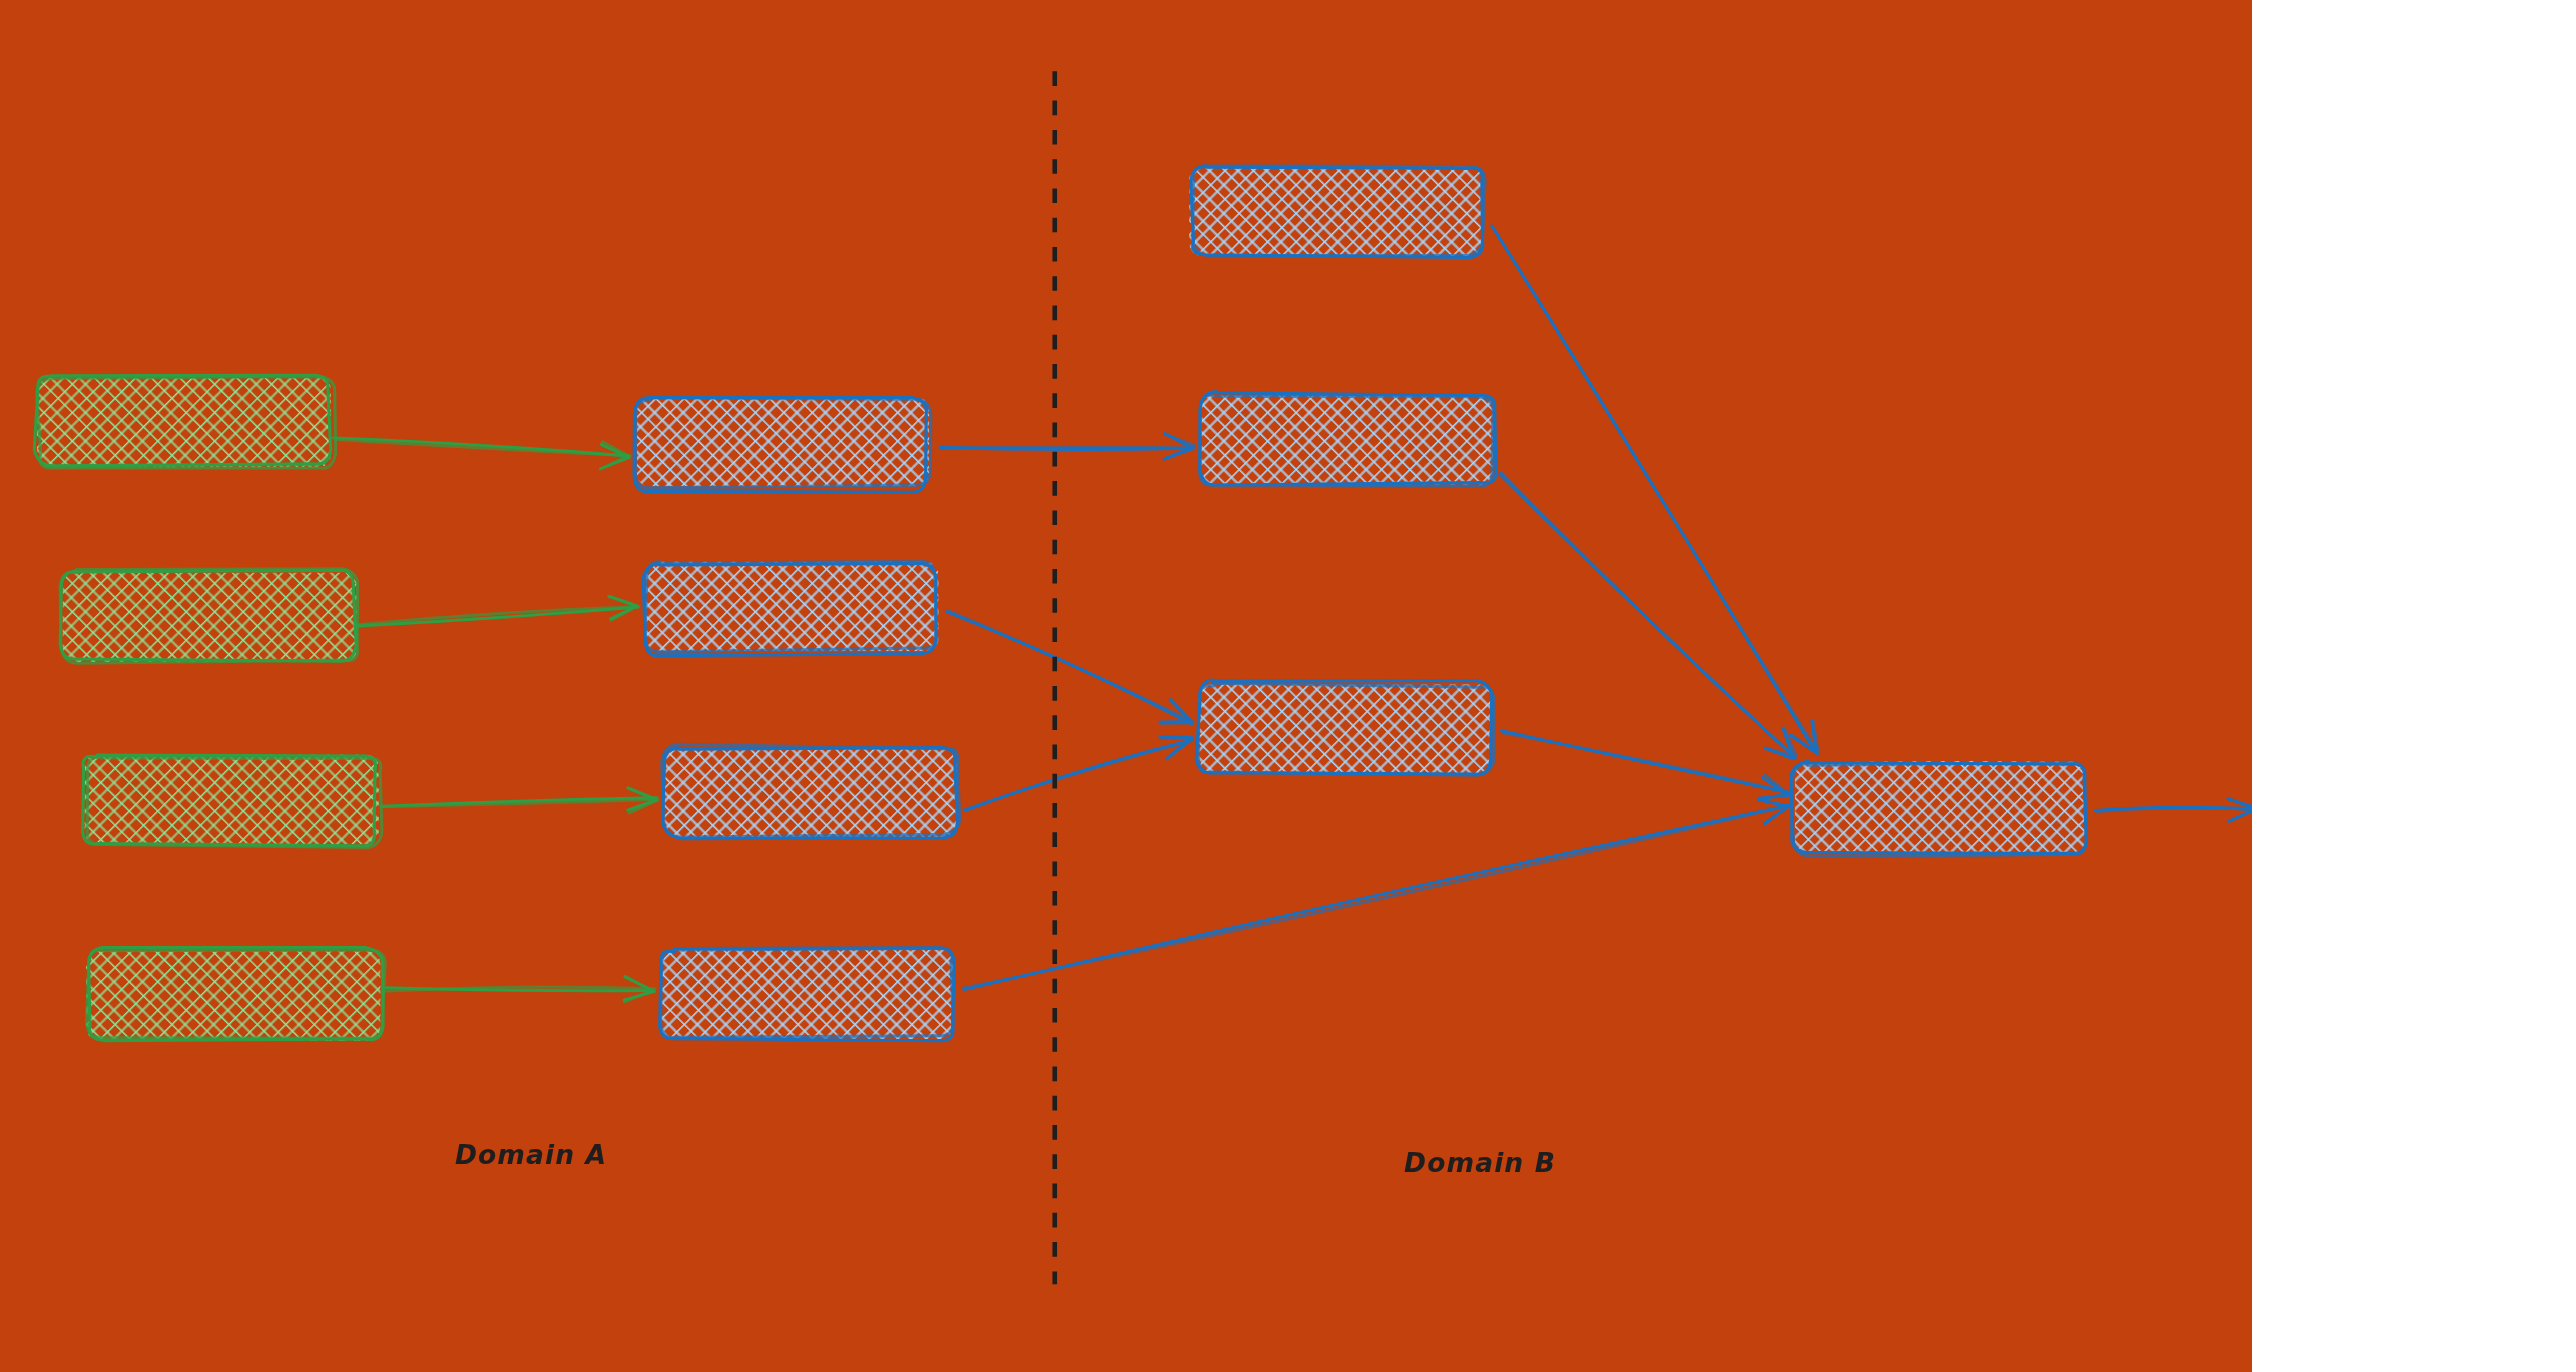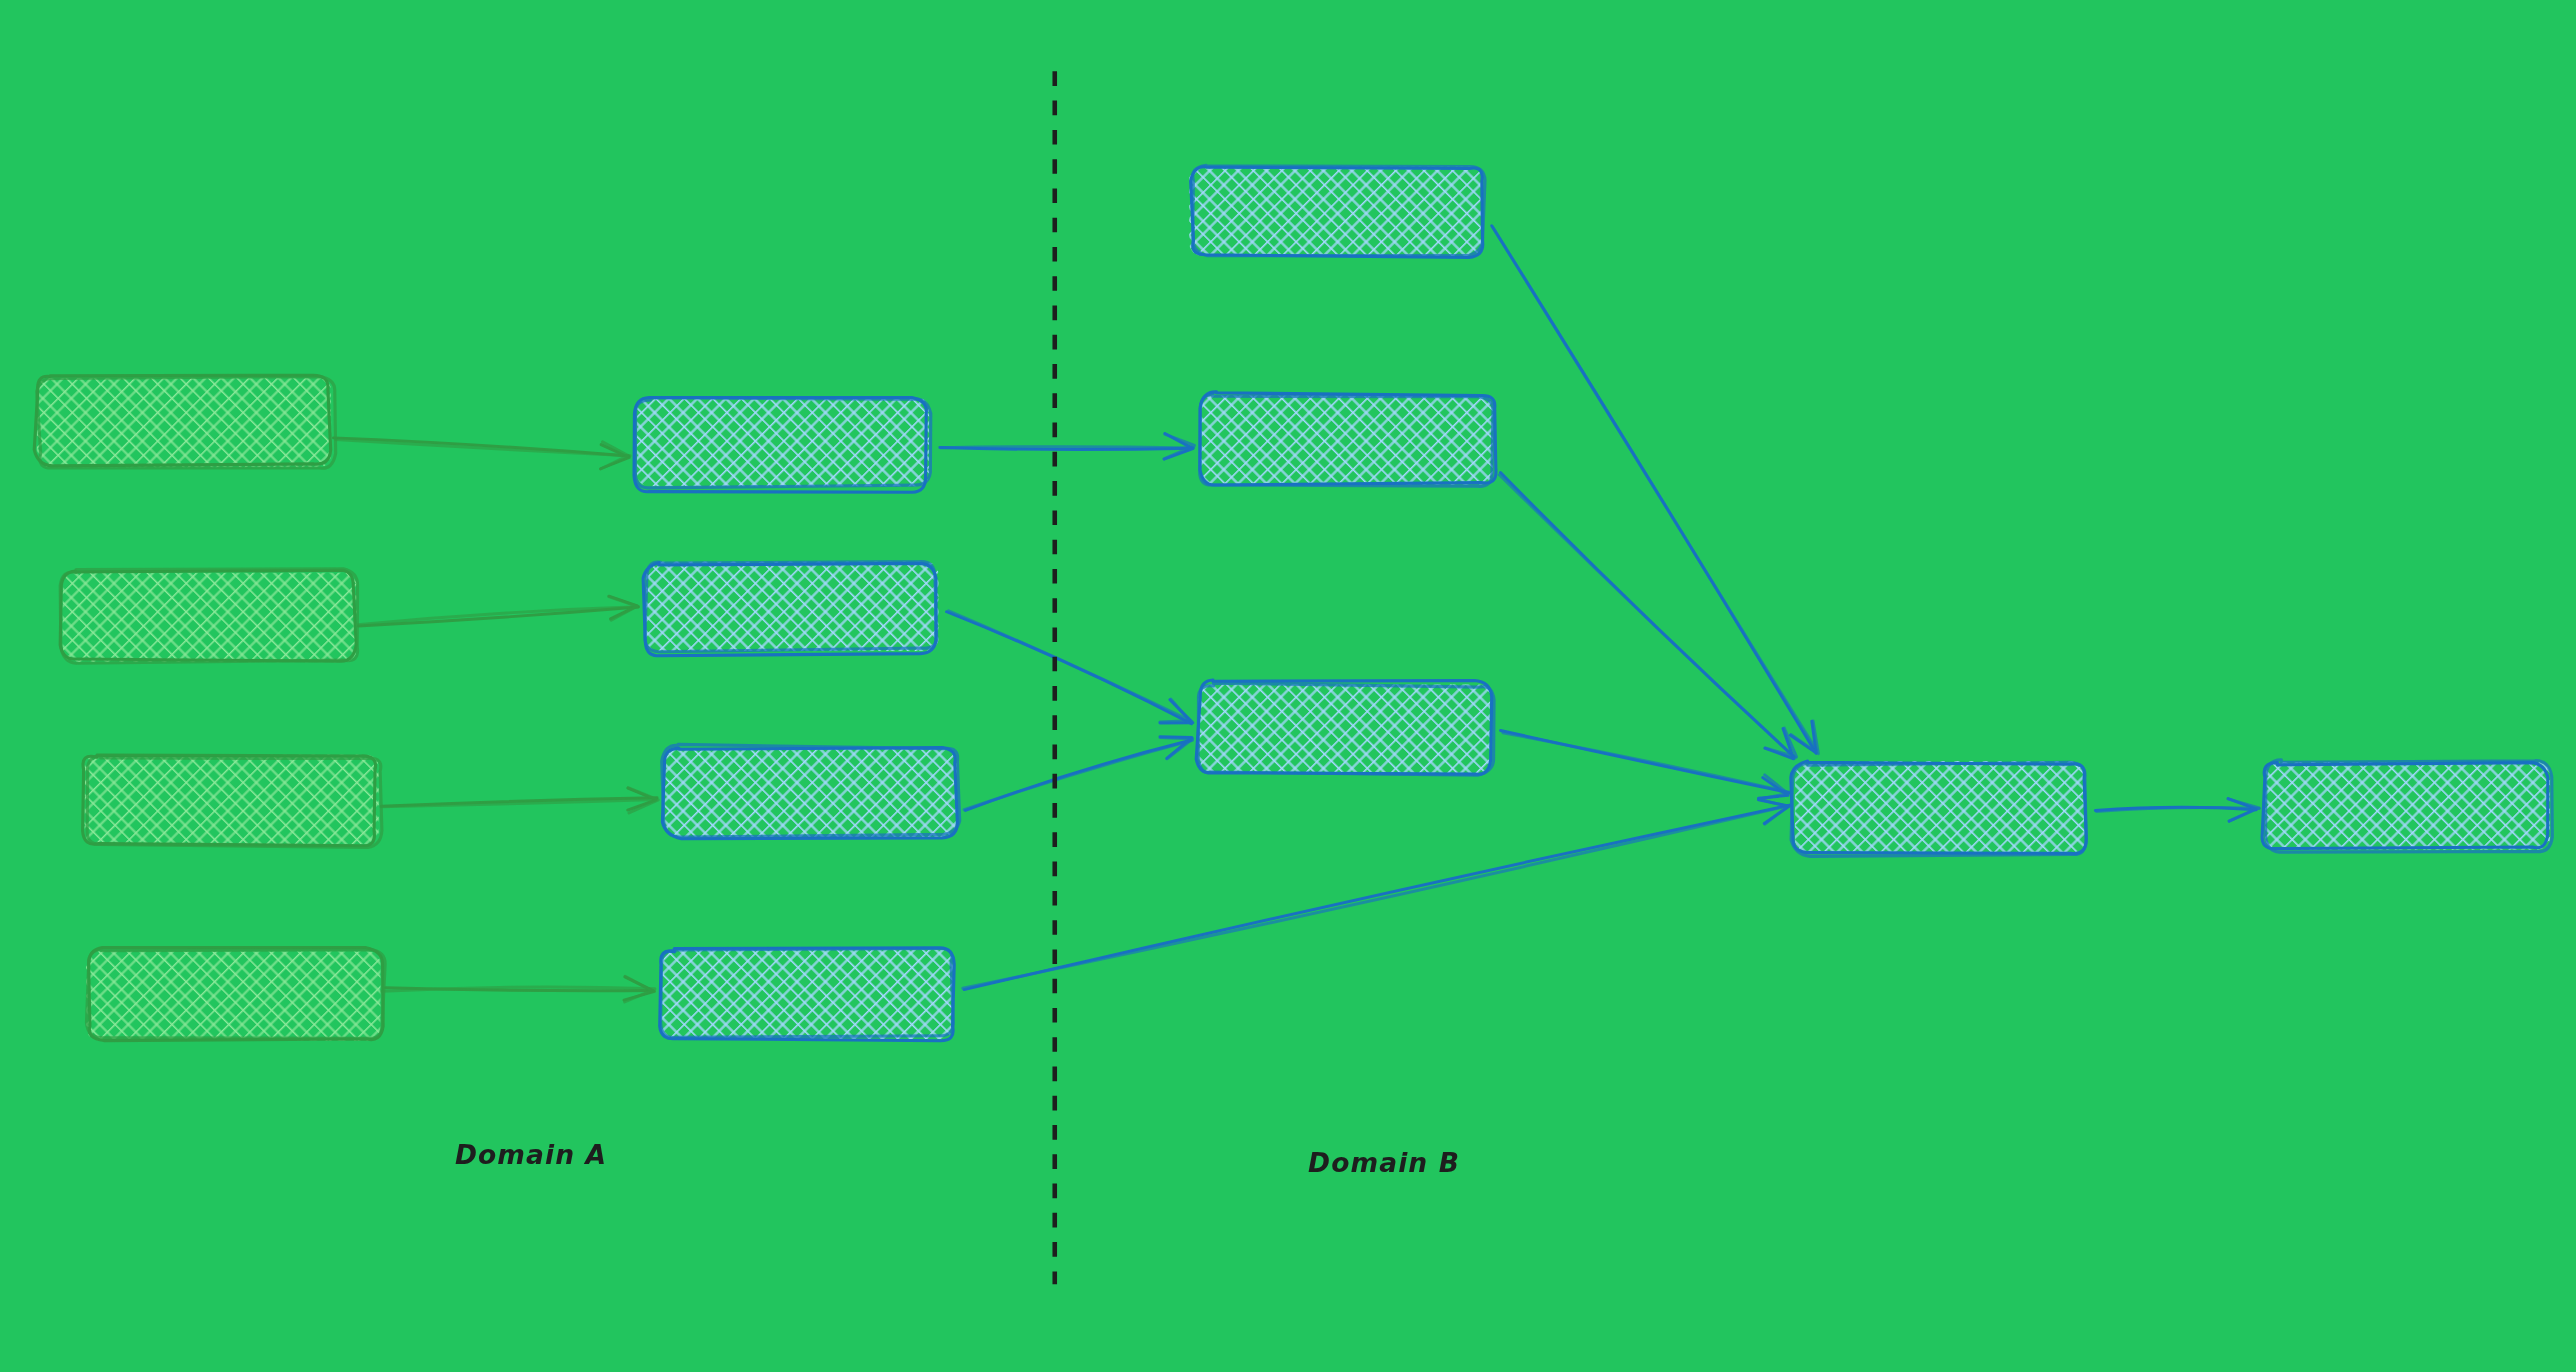--- a/index.html
+++ b/index.html
@@ -2,23 +2,23 @@
 <html style="font-size:14.6px"><head>
 <meta charset="utf-8">
 <style>
   html, body {
     margin: 0;
     padding: 0;
     background: #ffffff;
   }
   #stage {
     position: relative;
-    width: 2576px;
+    width: 2252px;
     height: 1372px;
-    background: #22c55e;
+    background: #c2410c;
     overflow: hidden;
     font-family: "DejaVu Sans", sans-serif;
     text-decoration: underline;
   }
   #canvas {
     position: absolute;
     inset: 0;
     width: 2576px;
     height: 1372px;
     display: block;
@@ -255,21 +255,21 @@
           <path d="M 2489.7084086896425 836.2106794038838 L 2768.7797186872826 833.7639009145852 Q 2781.9580119141183 835.7070426262483 2785.3750761533042 849.7525389806146 L 2785.235159923991 912.4632694027681 Q 2782.837025309837 930.3009606761397 2768.350708246953 925.951890494652 L 2487.385349504922 927.7448654264886 Q 2471.64850776235 928.5292520199573 2473.111731482629 912.4632694027681 L 2475.995134499108 849.7525389806146 Q 2471.877469397093 833.7593851832484 2489.7084086896425 833.7896919874427 Z" fill="none" stroke="#1971c2" stroke-width="3.4" stroke-linecap="round" stroke-linejoin="round" opacity="1"></path>
           <path d="M 2494.0771731875266 833.3961197879147 L 2770.811662343243 831.6962721485161 Q 2786.631559684887 830.6283270253 2789.68795584137 849.1373219979635 L 2790.255548529539 915.0046927485637 Q 2787.9090605294837 932.5520176463536 2772.8971804647226 930.9529066608068 L 2491.8491452240614 931.6435466934198 Q 2478.690010885098 930.9346466109783 2476.8983749894883 915.0046927485637 L 2477.0332676439702 849.1373219979635 Q 2478.023090413596 830.7049757494149 2494.0771731875266 830.6592182291947 Z" fill="none" stroke="#1971c2" stroke-width="3.4" stroke-linecap="round" stroke-linejoin="round" opacity="0.72"></path>
         </g>
       </g>
     <g id="divider-layer">
         <line x1="1153" y1="78" x2="1153" y2="1404" stroke="#1e1e1e" stroke-width="5" stroke-dasharray="16 16" stroke-linecap="butt"></line>
       </g>
   </svg>
 
   <div class="lane-label" id="lane-a" style="left: 531px; top: 1154px;">Domain A</div>
-  <div class="lane-label" id="lane-b" style="left: 1384px; top: 1162px; text-align: right;">Domain B</div>
+  <div class="lane-label" id="lane-b" style="left: 1480px; top: 1162px; text-align: right;">Domain B</div>
 
   <div id="node-hits">
       <div class="node-hit" style="left: 37px; top: 378px; width: 295px; height: 90px;"></div>
       <div class="node-hit" style="left: 62px; top: 573px; width: 295px; height: 90px;"></div>
       <div class="node-hit" style="left: 84px; top: 755px; width: 295px; height: 90px;"></div>
       <div class="node-hit" style="left: 86px; top: 951px; width: 295px; height: 90px;"></div>
       <div class="node-hit" style="left: 637px; top: 397px; width: 293px; height: 90px;"></div>
       <div class="node-hit" style="left: 646px; top: 562px; width: 293px; height: 90px;"></div>
       <div class="node-hit" style="left: 664px; top: 748px; width: 293px; height: 90px;"></div>
       <div class="node-hit" style="left: 660px; top: 950px; width: 293px; height: 90px;"></div>

